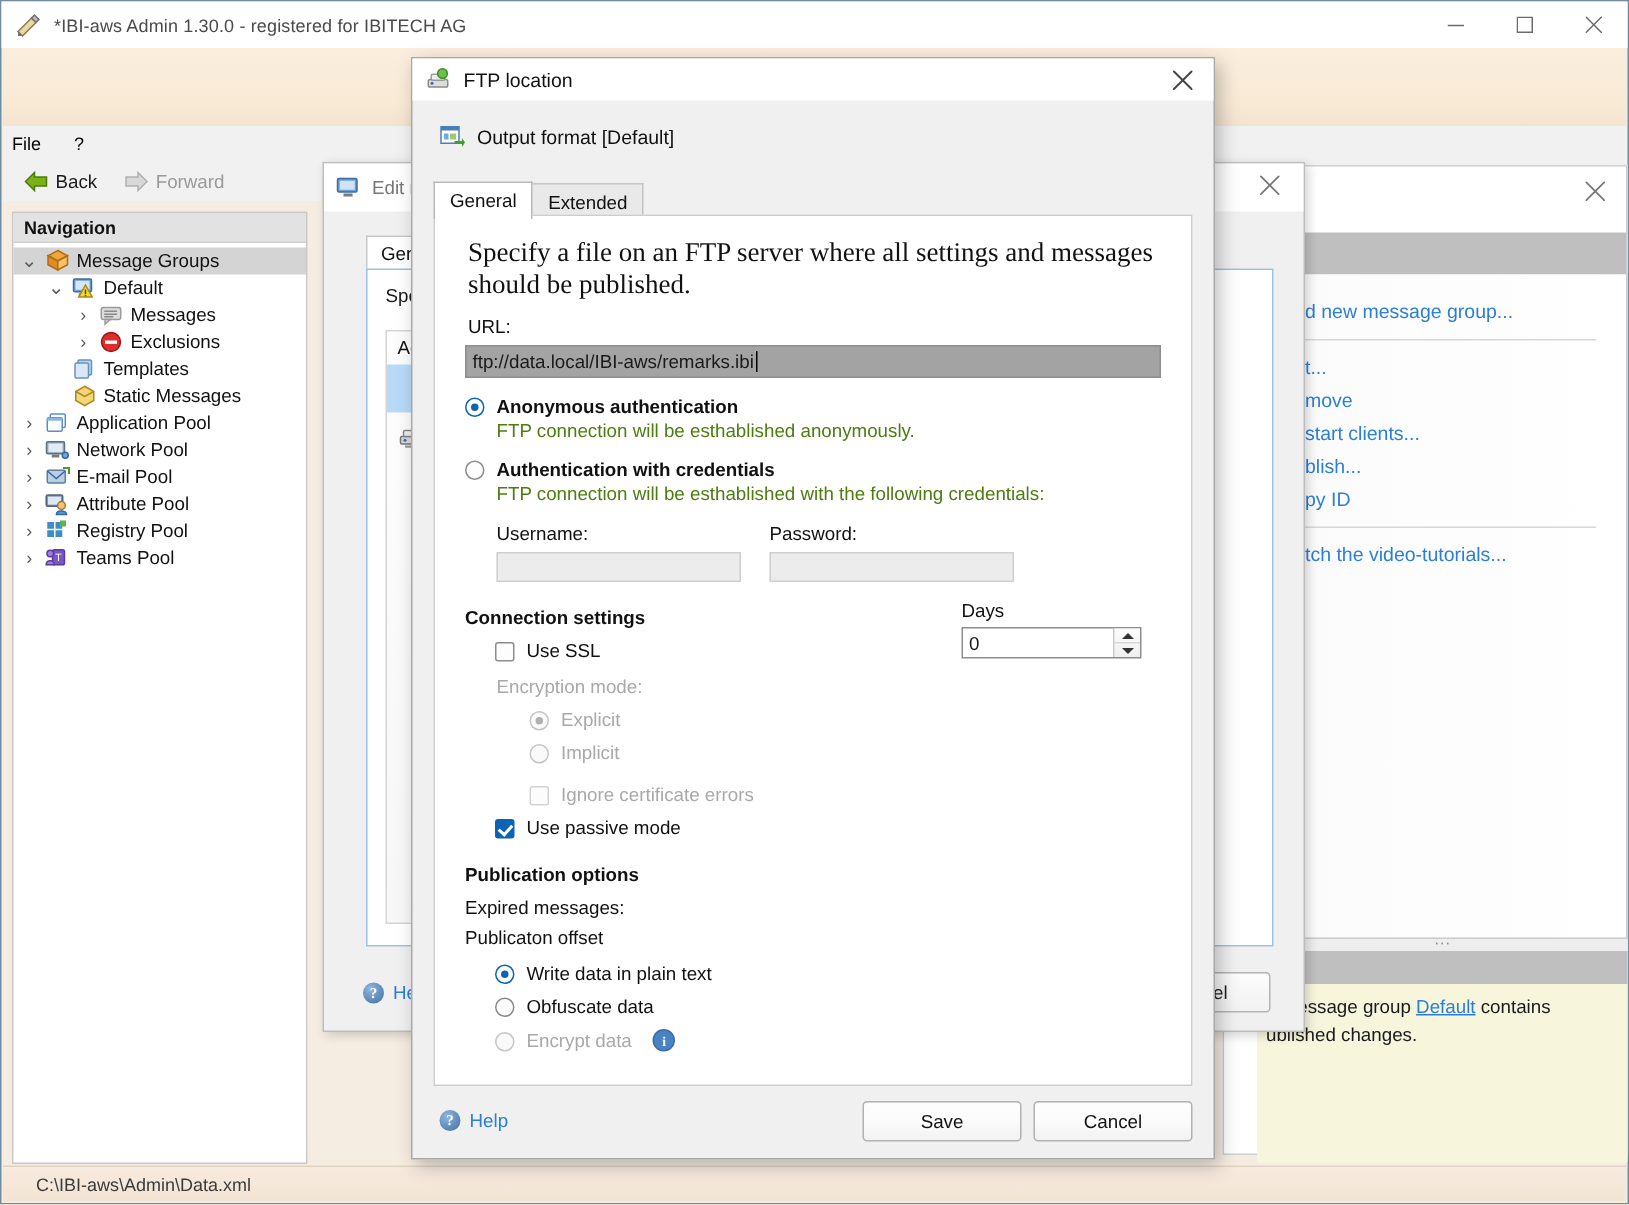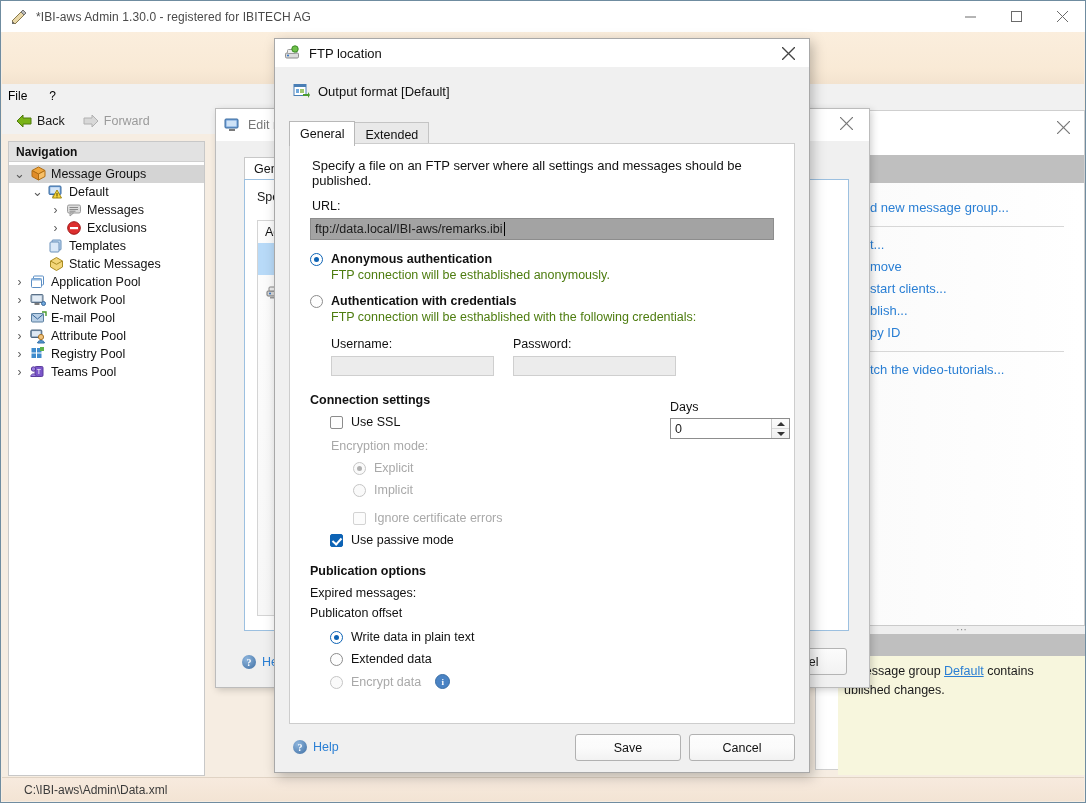--- a/index.html
+++ b/index.html
@@ -204,21 +204,21 @@
     border: 1px solid #c4c4c4; border-bottom: none; background: #e9e9e9;
     margin-right: -1px;
   }
   .ftp-tab.active { background: #ffffff; border-color: #b8b8b8; padding-bottom: 5px; position: relative; z-index: 3; }
 
   .ftp-pane {
     position: absolute; left: 14px; top: 104px; right: 14px; bottom: 48px;
     background: #ffffff; border: 1px solid #cdcdcd; box-sizing: border-box;
     padding: 10px 20px 0 20px;
   }
-  .pane-desc { font-size: 13px; color: #111; margin: 4px 0 11px 2px; }
+  .pane-desc { font-size: 18px; color: #111; margin: 4px 0 11px 2px; font-family: Liberation Serif, serif; }
   .lbl { font-size: 12.5px; color: #111; }
   .url-label { margin-left: 2px; }
   .url-input {
     margin-top: 5px; height: 20px; border: 1px solid #8d8d8d; background: #a3a3a3;
     display: flex; align-items: center; padding: 0 4px; font-size: 12.5px;
     position: relative;
   }
   .caret {
     display: inline-block; width: 1px; height: 14px; background: #000; margin-left: 1px;
   }
@@ -257,21 +257,21 @@
     content: ''; position: absolute; left: 3px; top: 1px; width: 4px; height: 7px;
     border: solid #fff; border-width: 0 2px 2px 0; transform: rotate(42deg);
   }
   .chk.dim { border-color: #d3d3d3; background: #fcfcfc; }
   .chk-label { font-size: 12.5px; color: #111; }
   .chk-label.dim, .lbl.dim { color: #a9a9a9; }
 
   .indent1 { margin-left: 21px; }
   .indent2 { margin-left: 23px; }
 
-  .days-wrap { position: absolute; right: 4px; top: 256px; width: 120px; }
+  .days-wrap { position: absolute; right: 33px; top: 256px; width: 120px; }
   .days-label { font-size: 12.5px; color: #111; }
   .spin {
     margin-top: 4px; height: 21px; border: 1px solid #8d8d8d; background: #fff;
     display: flex; align-items: stretch; box-sizing: border-box;
   }
   .spin-val { flex: 1; display: flex; align-items: center; padding-left: 4px; font-size: 12.5px; }
   .spin-btns {
     width: 17px; border-left: 1px solid #c9c9c9; display: flex; flex-direction: column;
     background: linear-gradient(to bottom,#fbfbfb,#f0f0f0);
   }
@@ -694,21 +694,21 @@
         </div>
       </div>
 
 
       <div class="chk-row" style="margin-top:10px;">
         <span class="radio on"></span>
         <span class="chk-label">Write data in plain text</span>
       </div>
       <div class="chk-row">
         <span class="radio"></span>
-        <span class="chk-label">Extended data</span>
+        <span class="chk-label">Obfuscate data</span>
       </div>
       <div class="chk-row">
         <span class="radio dim"></span>
         <span class="chk-label dim">Encrypt data</span>
         <span class="info-badge">i</span>
       </div>
 
     </div>
 
     <div class="ftp-footer">

